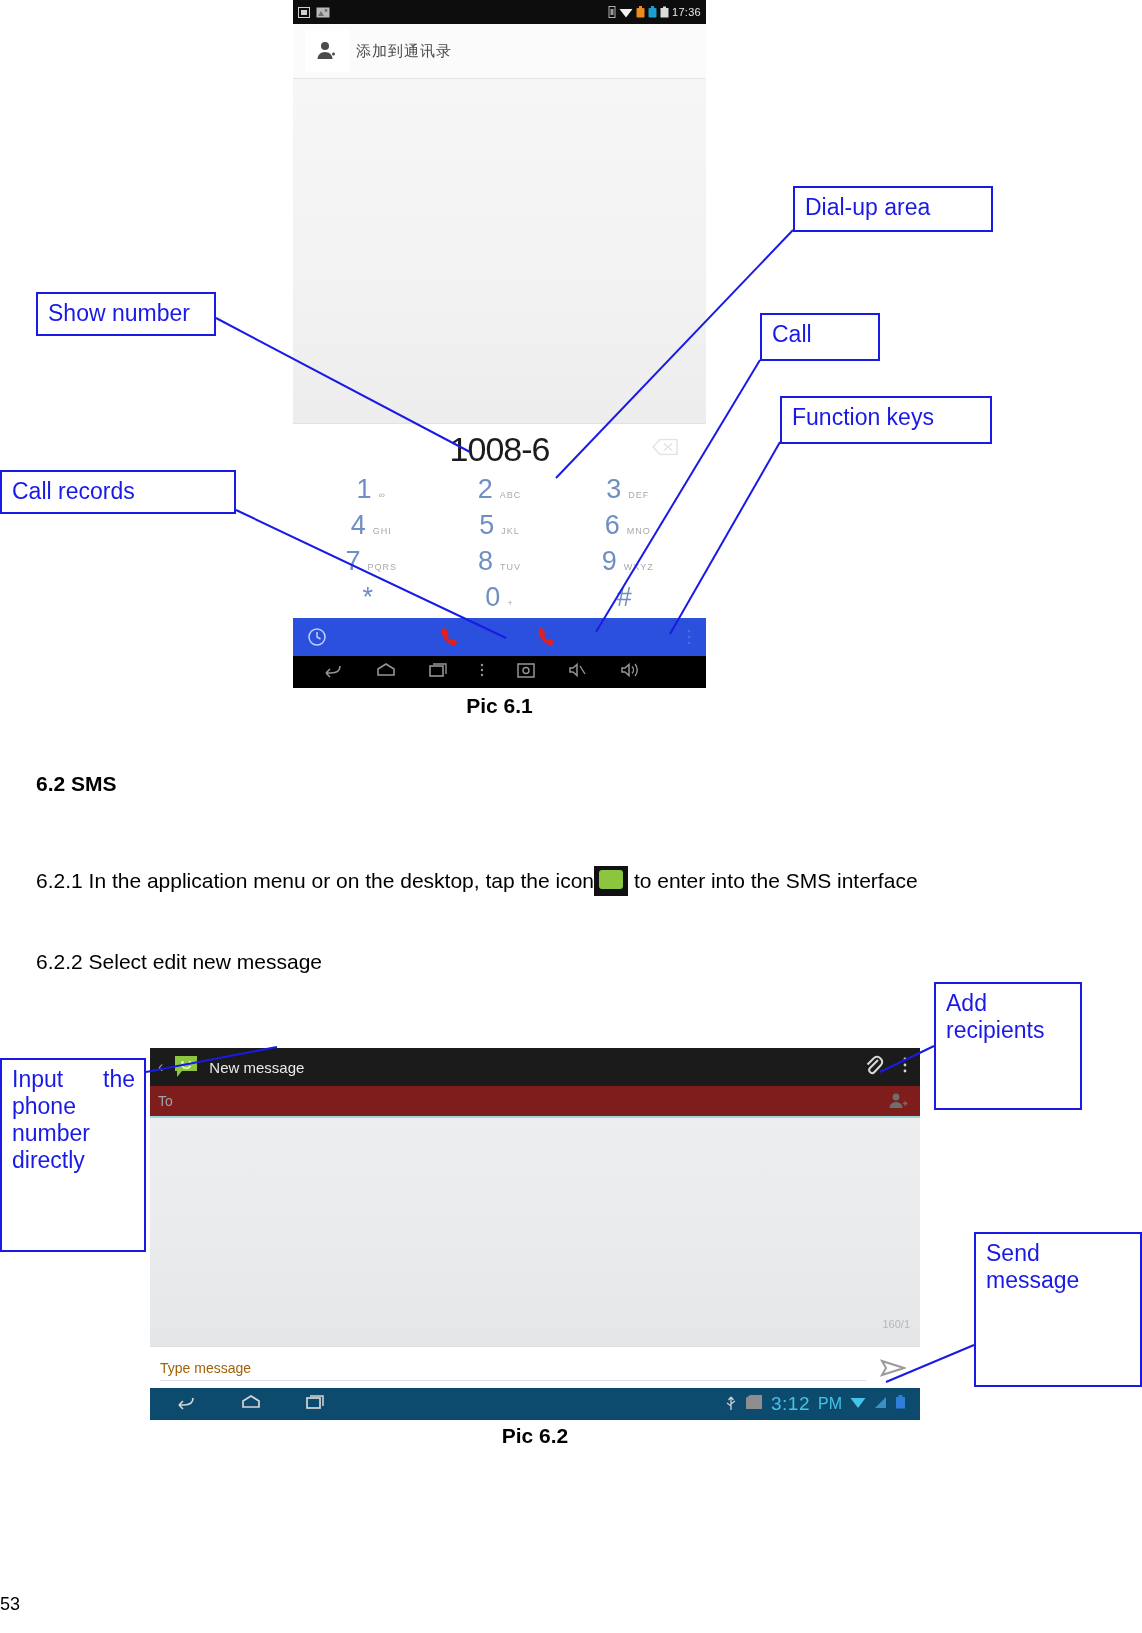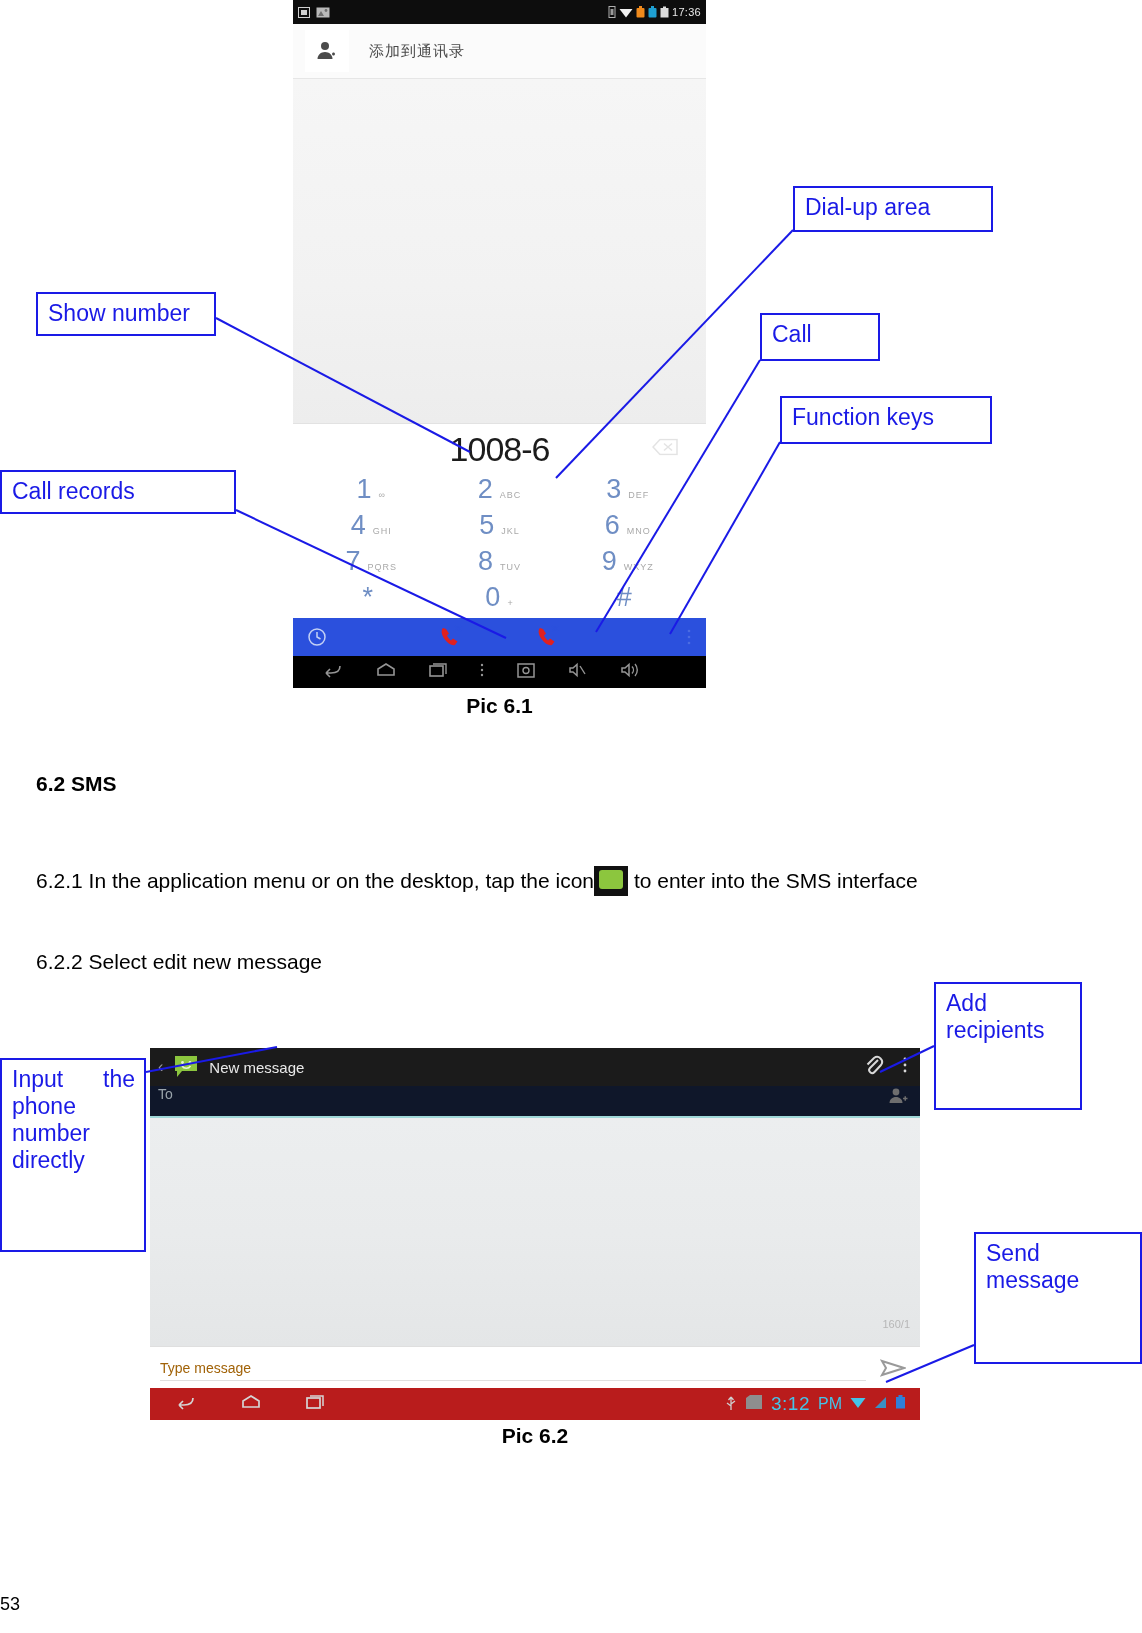--- a/index.html
+++ b/index.html
@@ -38,21 +38,21 @@
     display:flex; align-items:center; justify-content:space-between;
     padding:12px 5px;
   }
   .sb-left { display:flex; gap:6px; align-items:center; }
   .sb-right { display:flex; gap:3px; align-items:center; }
   .sb-ico { display:block; }
   .sb-time { color:#e8e8e8; font-size:11px; letter-spacing:.3px; }
 
   .addcontact-row {
     height:55px; background:#fbfbfb; border-bottom:1px solid #e6e6e6;
-    display:flex; align-items:center; padding-left:12px; gap:20px;
+    display:flex; align-items:center; padding-left:12px; gap:7px;
   }
   .addcontact-ico {
     width:44px; height:42px; background:#ffffff;
     display:flex; align-items:center; justify-content:center;
   }
   .addcontact-label { font-size:15px; color:#4a4a4a; letter-spacing:1px; }
 
   .dial-blank {
     height:345px;
     background:linear-gradient(180deg,#f6f6f6 0%,#f2f2f2 60%,#ededed 100%);
@@ -110,21 +110,21 @@
   .sms-titlebar {
     height:38px; background:#1b1b1b; display:flex; align-items:center;
     padding:0 12px 0 8px; gap:10px;
   }
   .sms-back { color:#9a9a9a; font-size:16px; }
   .sms-app-ico { width:26px; height:24px; position:relative; }
   .sms-title { color:#e9e9e9; font-size:15px; flex:1; }
   .sms-tb-right { display:flex; align-items:center; gap:18px; }
 
   .sms-to-row {
-    height:32px; background:#0f172a; display:flex; align-items:flex-start;
+    height:32px; background:#7f1d1d; display:flex; align-items:center;
     padding:0 8px; gap:8px; border-bottom:2px solid #9fd8d8;
     position:relative;
   }
   .sms-to-label { color:#9aa4ab; font-size:14px; }
   .sms-to-input { flex:1; height:100%; }
   .sms-add-contact { width:28px; display:flex; justify-content:center; }
 
   .sms-body {
     height:228px;
     background:linear-gradient(180deg,#eceeef 0%,#e9ebec 50%,#e4e6e7 100%);
@@ -136,21 +136,21 @@
   .sms-compose {
     height:42px; background:#fff; display:flex; align-items:center;
     padding:0 10px; gap:10px; border-top:1px solid #dfdfdf;
   }
   .sms-compose-input {
     flex:1; color:#a16207; font-size:14px;
     border-bottom:1px solid #e0e0e0; height:26px; line-height:26px;
   }
   .sms-send { width:34px; display:flex; justify-content:center; }
   .sms-navbar {
-    height:32px; background:#b91c1c; display:flex; align-items:center;
+    height:32px; background:#0c4a6e; display:flex; align-items:center;
     padding:0 14px 0 26px; gap:42px;
   }
   .sms-nav-right {
     margin-left:auto; display:flex; align-items:center; gap:8px;
   }
   .sms-nav-time { color:#45c3e8; font-size:19px; letter-spacing:.5px; }
   .sms-nav-ampm { color:#45c3e8; font-size:16px; }
 
   .pagenum {
     position:absolute; left:0; right:0; bottom:18px; text-align:left;
@@ -379,21 +379,21 @@
 </div>
 
 <div class="callout justified" style="left:0px; top:1058px; width:146px; height:194px;">
   <span>Input the phone number directly</span>
 </div>
 
 <div class="callout" style="left:934px; top:982px; width:148px; height:128px;">
   <span>Add recipients</span>
 </div>
 
-<div class="callout" style="left:974px; top:1232px; width:168px; height:132px;">
+<div class="callout" style="left:974px; top:1232px; width:168px; height:155px;">
   <span>Send message</span>
 </div>
 
 <div class="caption" style="left:293px; top:694px; width:413px;">Pic 6.1</div>
 
 <div class="doc-h" style="left:36px; top:772px;">6.2 SMS</div>
 
 <div class="doc-p" style="left:36px; top:866px; width:1000px;">
   <span>6.2.1 In the application menu or on the desktop, tap the icon</span><span class="inline-sms-ico"></span>&nbsp;<span>to enter into the SMS interface</span>
 </div>

